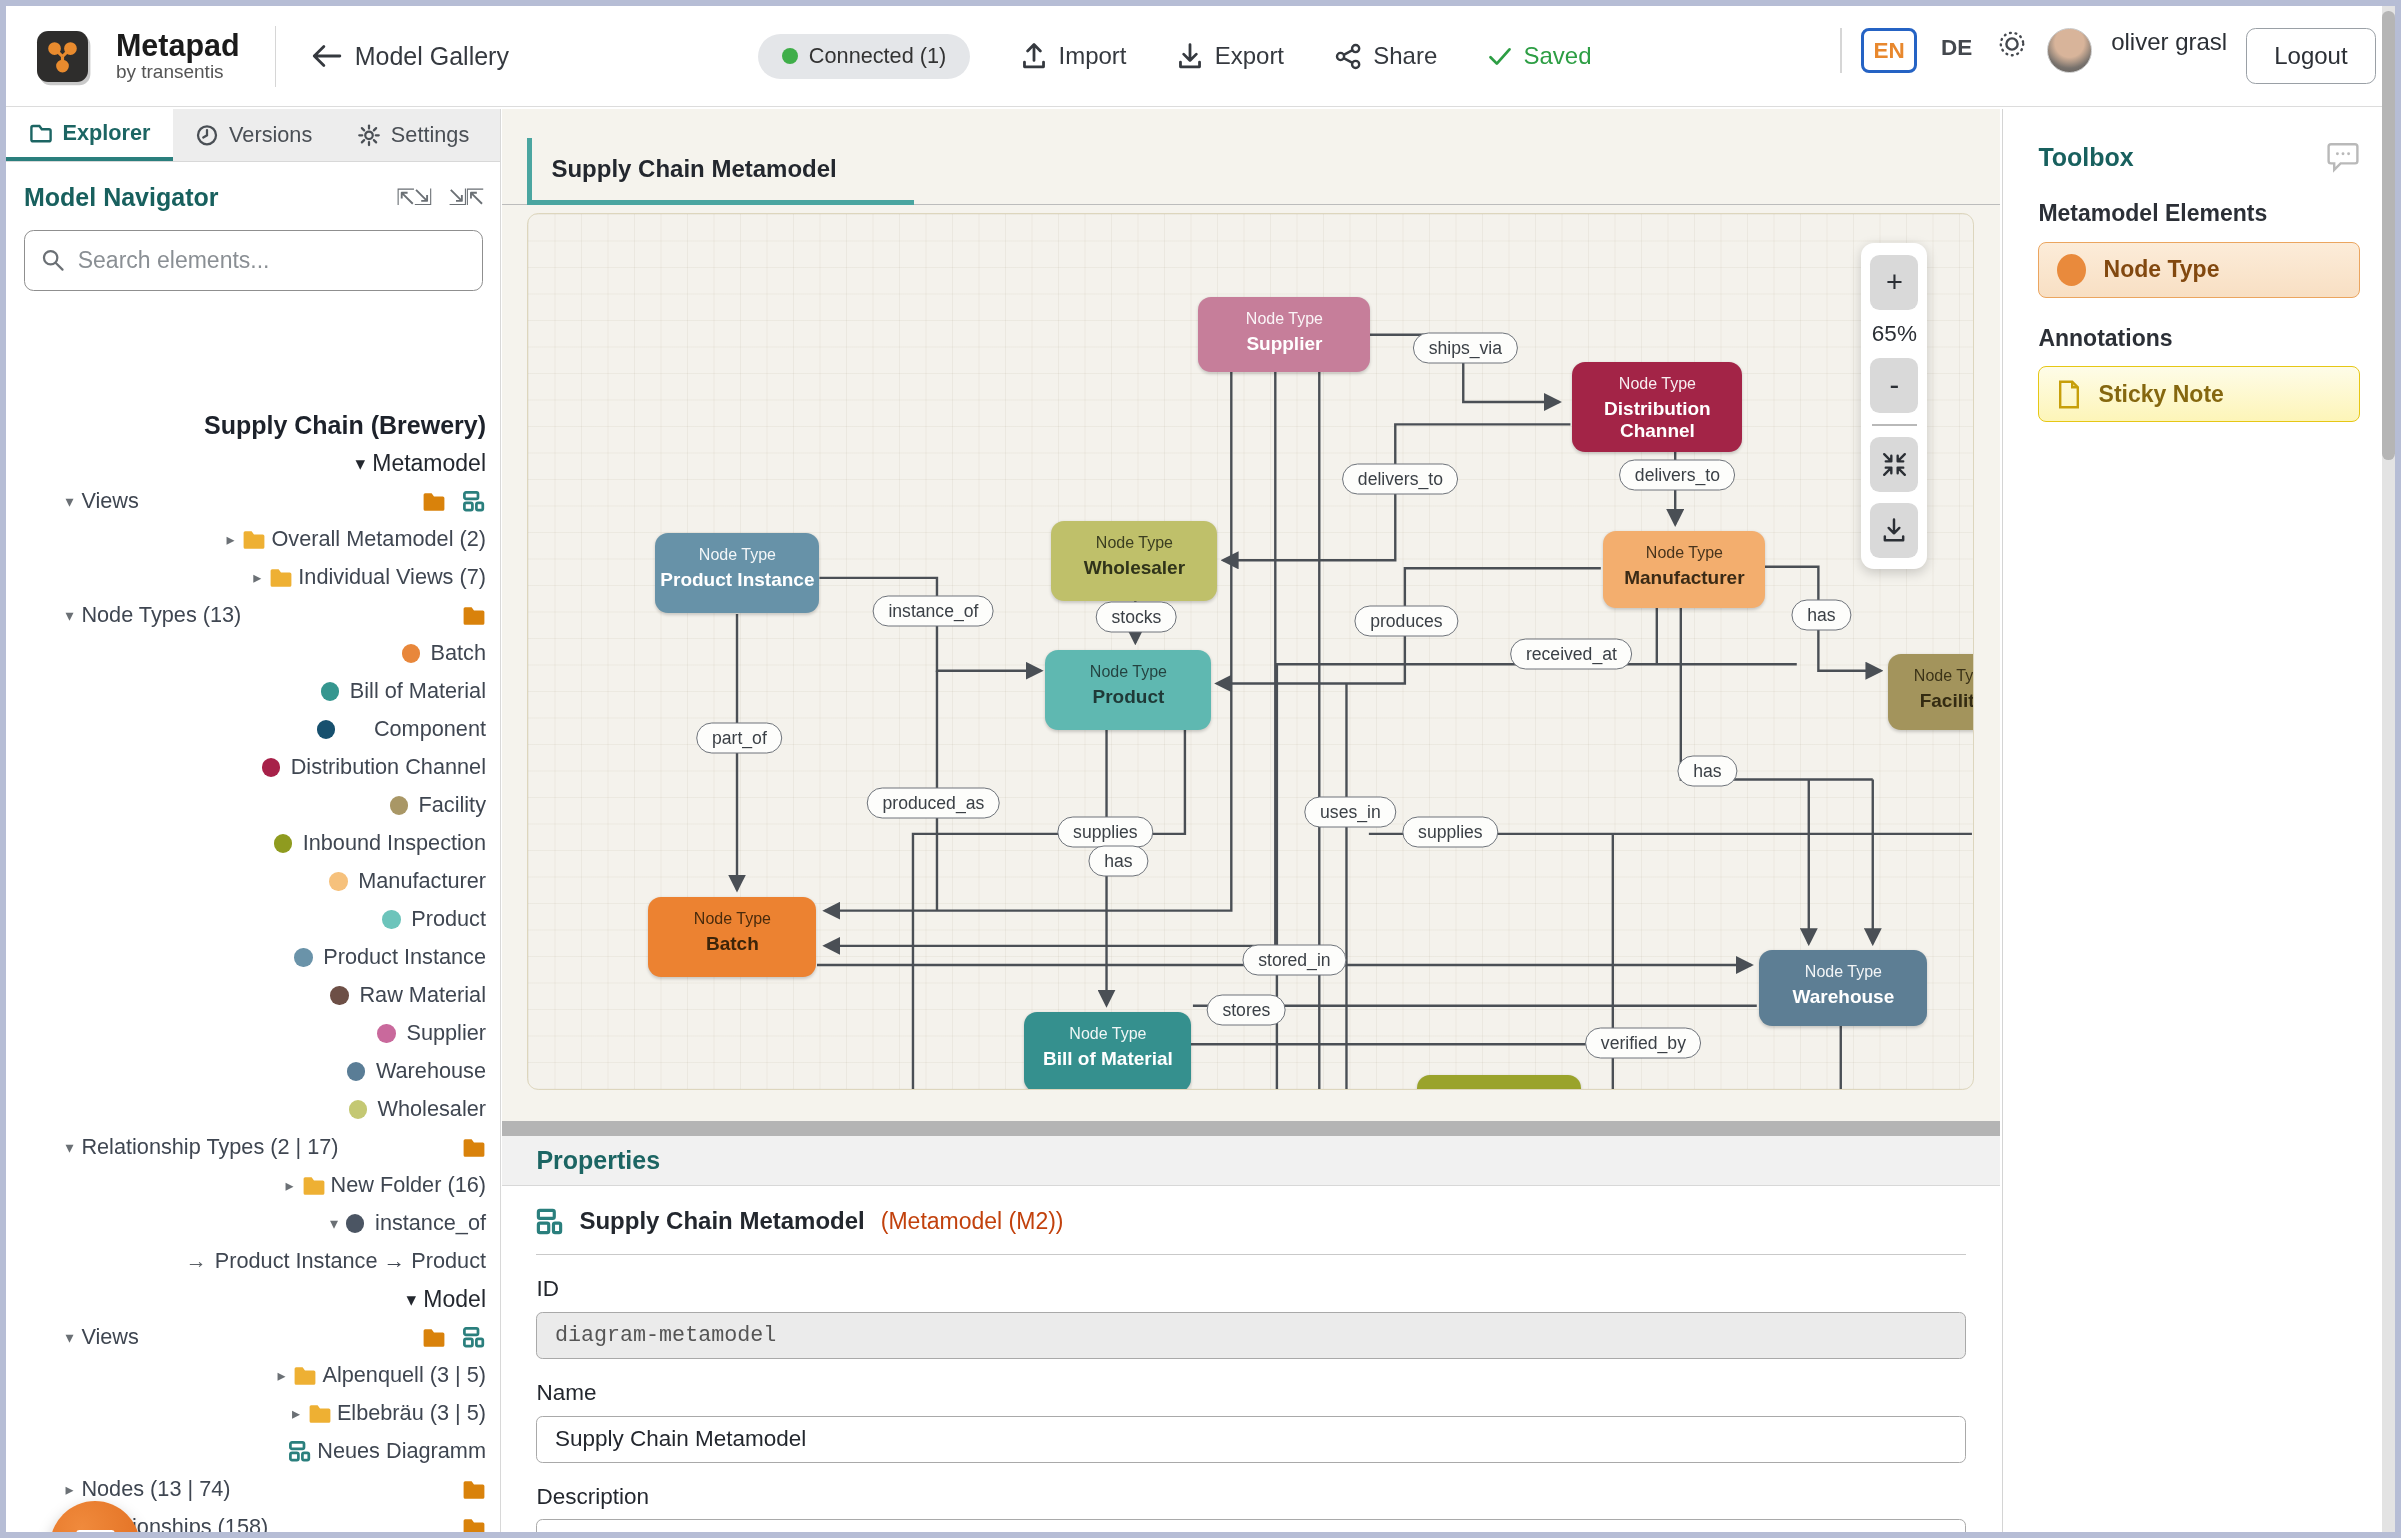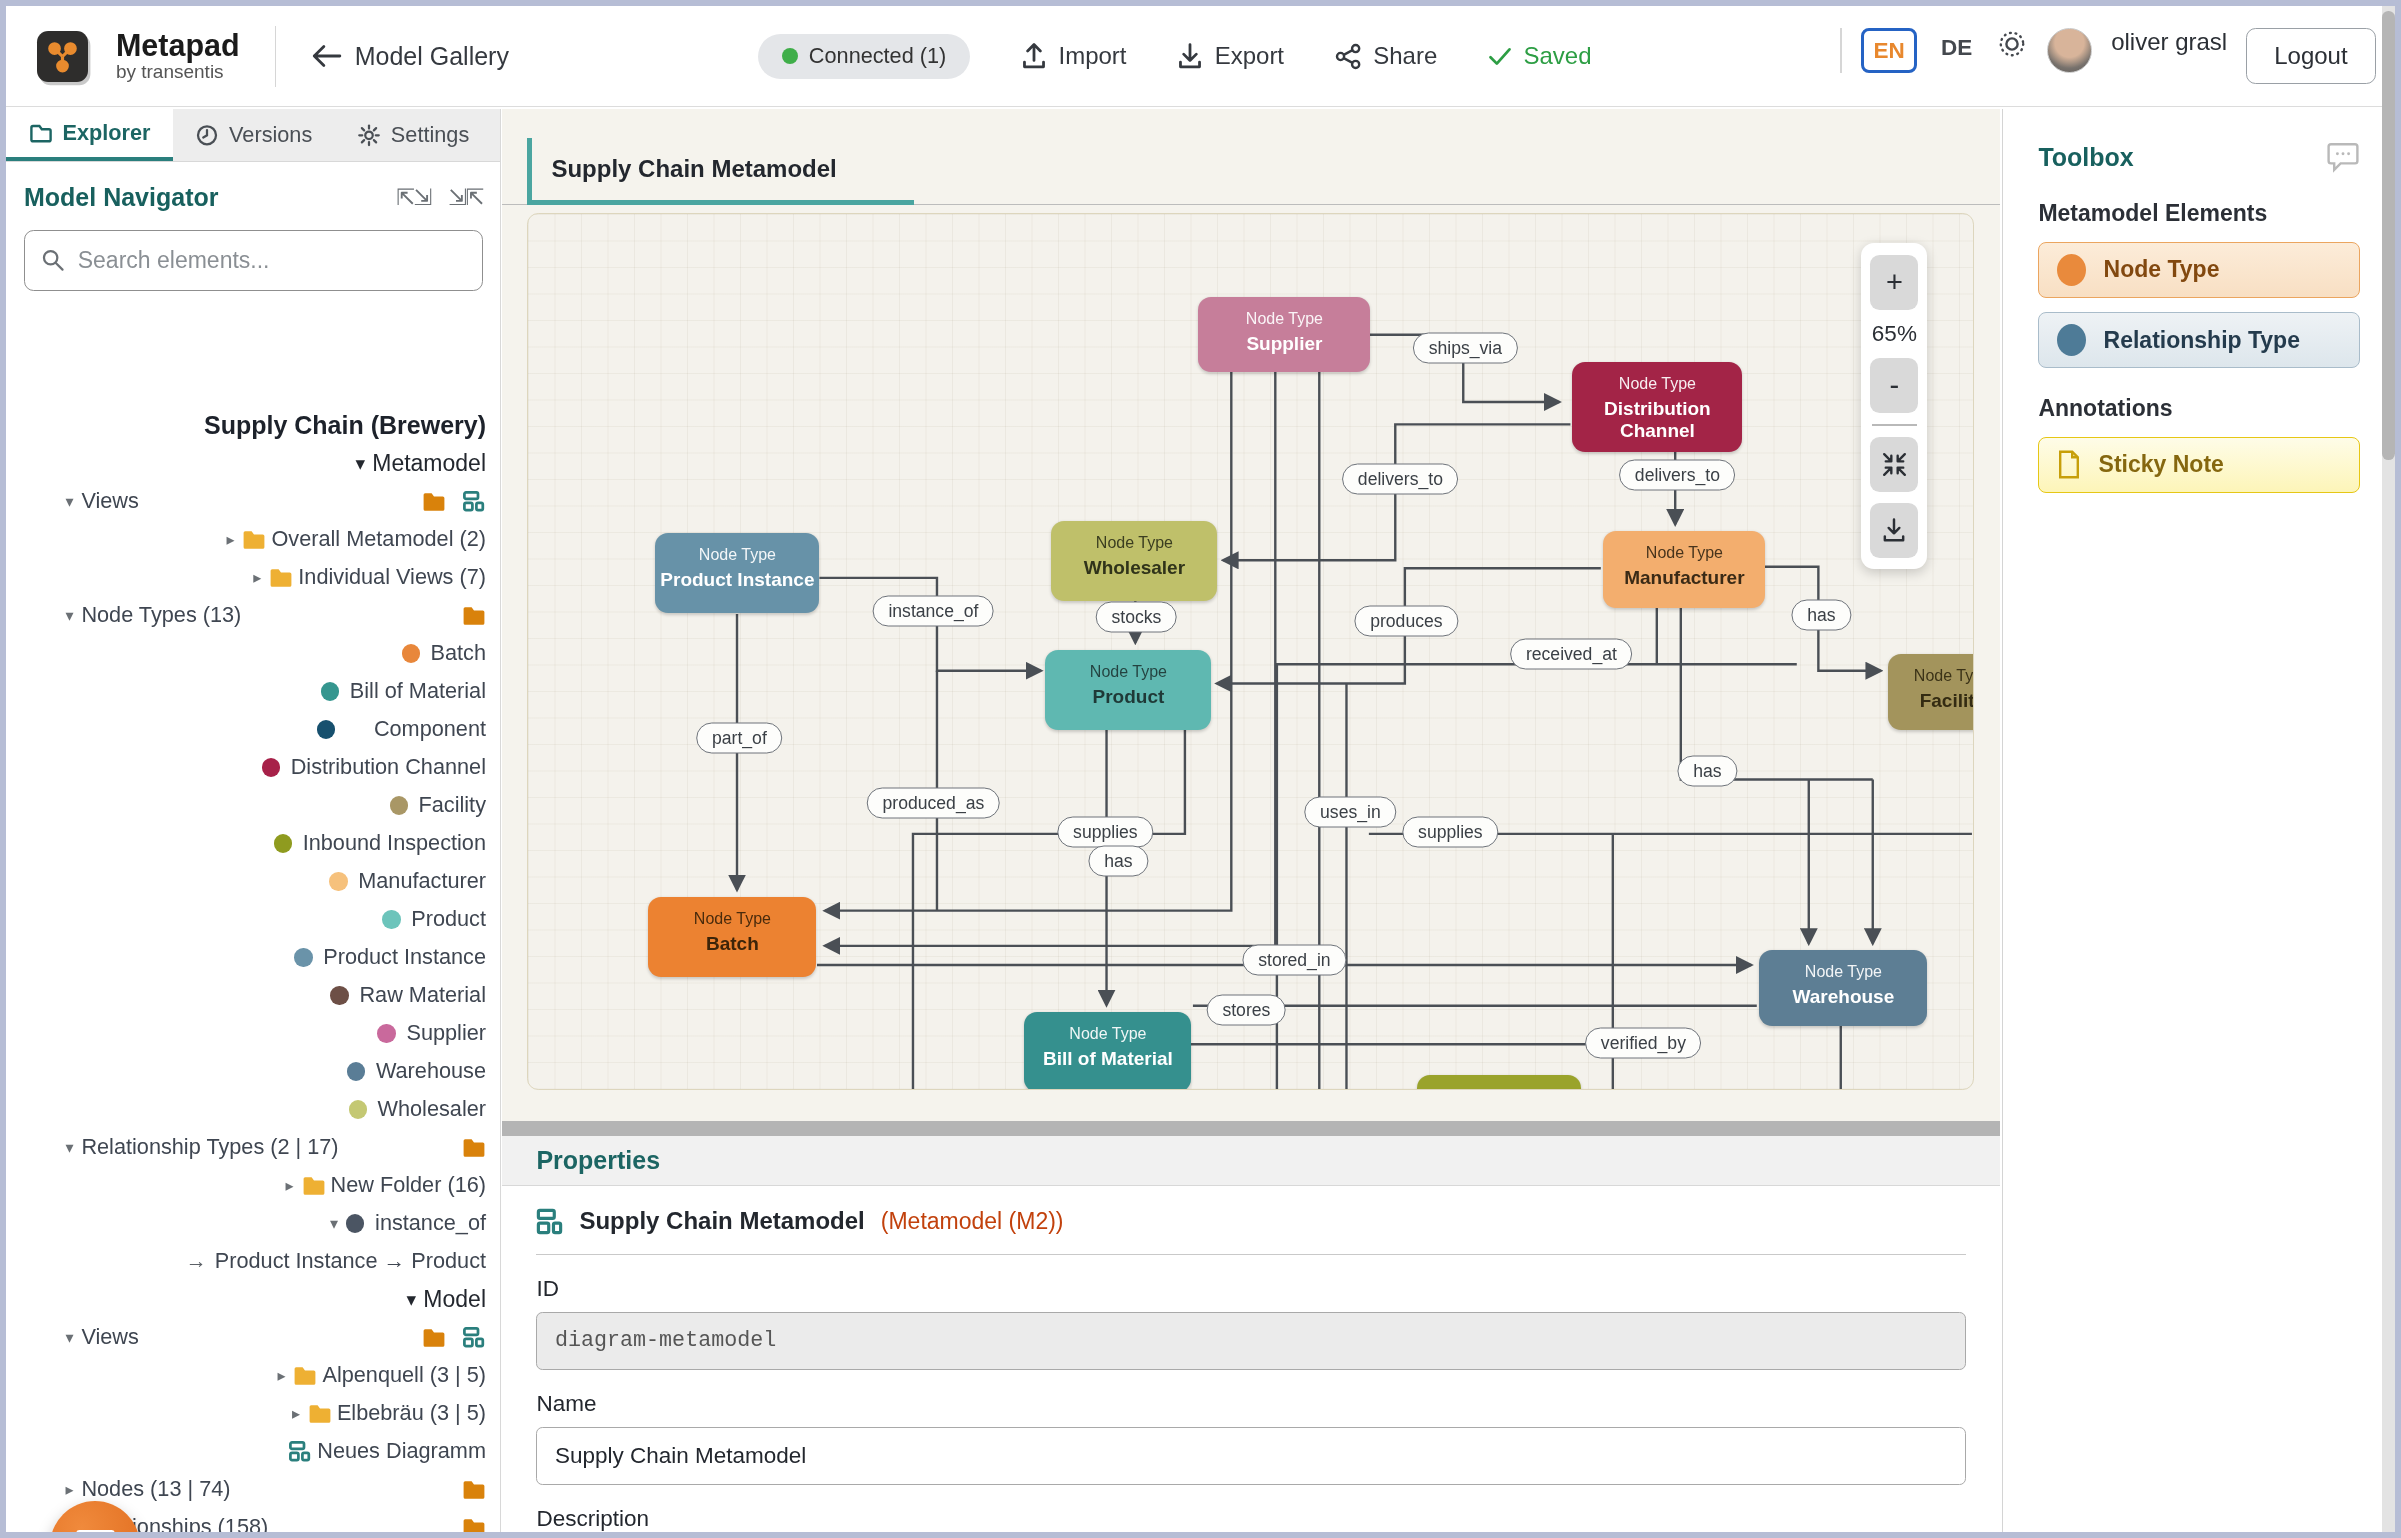--- a/index.html
+++ b/index.html
@@ -80,21 +80,21 @@
   #v-scroll-thumb { position:absolute; right:0; top:4.8px; width:13px; height:449px; background:#b5b5b5; border-radius:6.4px; }
 
   
   #props { position:absolute; left:0; top:1027px; right:0; bottom:0; background:#fff; }
   #props-head { height:50px; background:#f1f1f1; border-bottom:1.6px solid #d8d8d8; display:flex; align-items:center; padding-left:34px; font-size:25px; font-weight:bold; color:#1c6563; }
   #props-body { padding:21px 34px 0 34px; }
   #props-title-row { display:flex; align-items:center; gap:16px; padding-bottom:19px; border-bottom:1.6px solid #c9c9c9; }
   #props-title { font-size:24px; font-weight:bold; color:#23272e; }
   #props-subtitle { font-size:23px; color:#c2410c; }
   .fld-label { font-size:22.5px; color:#23272e; margin:21px 0 9.6px 0; }
-  .fld-input { width:100%; height:58px; border:1.6px solid #a9a9a9; border-radius:6.4px; font-size:22.5px; padding:0 17.6px; color:#23272e; background:#fff; font-family:inherit; }
+  .fld-input { width:100%; height:47px; border:1.6px solid #a9a9a9; border-radius:6.4px; font-size:22.5px; padding:0 17.6px; color:#23272e; background:#fff; font-family:inherit; }
   .fld-input.ro { background:#ebebeb; color:#555; font-family:"Liberation Mono", monospace; font-size:21.7px; }
   .fld-ta { width:100%; height:103px; border:1.6px solid #a9a9a9; border-radius:6.4px; font-size:21.7px; padding:11.2px 17.6px; color:#23272e; background:#fff; resize:none; font-family:inherit; line-height:32px; overflow:hidden; }
 
   
   #toolbox { position:absolute; left:1996px; top:103px; right:0; bottom:0; background:#fff; border-left:1.6px solid #d4d4d4; padding:32px 35px 0 35px; }
   #toolbox-head { display:flex; align-items:center; }
   #toolbox-title { font-size:25px; font-weight:bold; color:#18605e; }
   .tb-section { font-size:23px; font-weight:bold; color:#2b2f36; margin:27px 0 14.4px 0; }
   .tb-chip { display:flex; align-items:center; gap:17.6px; height:56px; border-radius:8px; padding:0 17.6px; margin-bottom:14.4px; font-size:23px; font-weight:bold; cursor:grab; }
   .chip-node { background:linear-gradient(#fcecd9, #f8dfc3); border:1.6px solid #eba55f; color:#82480f; }
@@ -650,24 +650,20 @@
           <circle cx="21" cy="16" r="1.8" fill="#b9b9b9"></circle>
           <circle cx="28" cy="16" r="1.8" fill="#b9b9b9"></circle>
         </svg>
     </div>
     <div id="toolbox-sections">
         <div class="tb-section">Metamodel Elements</div>
         <div class="tb-chip chip-node">
           <span class="chip-ell" style="background: rgb(233, 138, 60);"></span>
           <span>Node Type</span>
         </div>
-        <div class="tb-chip chip-rel">
-          <span class="chip-ell" style="background: rgb(78, 123, 151);"></span>
-          <span>Relationship Type</span>
-        </div>
         <div class="tb-section">Annotations</div>
         <div class="tb-chip chip-note">
           <svg width="24" height="29" viewBox="0 0 30 36">
             <path d="M4 2 h15 l7 7 v25 h-22 z" stroke="#c79f0a" stroke-width="3" fill="none"></path>
             <path d="M19 2 v7 h7" stroke="#c79f0a" stroke-width="3" fill="none"></path>
           </svg>
           <span>Sticky Note</span>
         </div>
       </div>
   </div>

